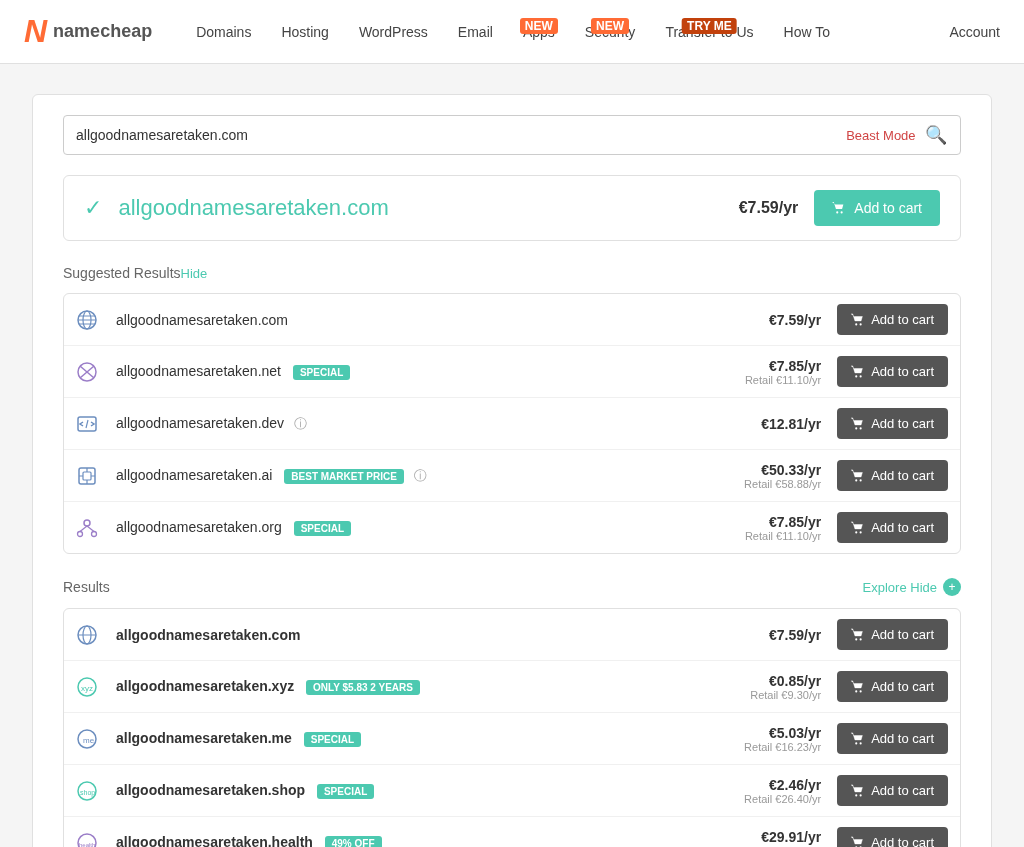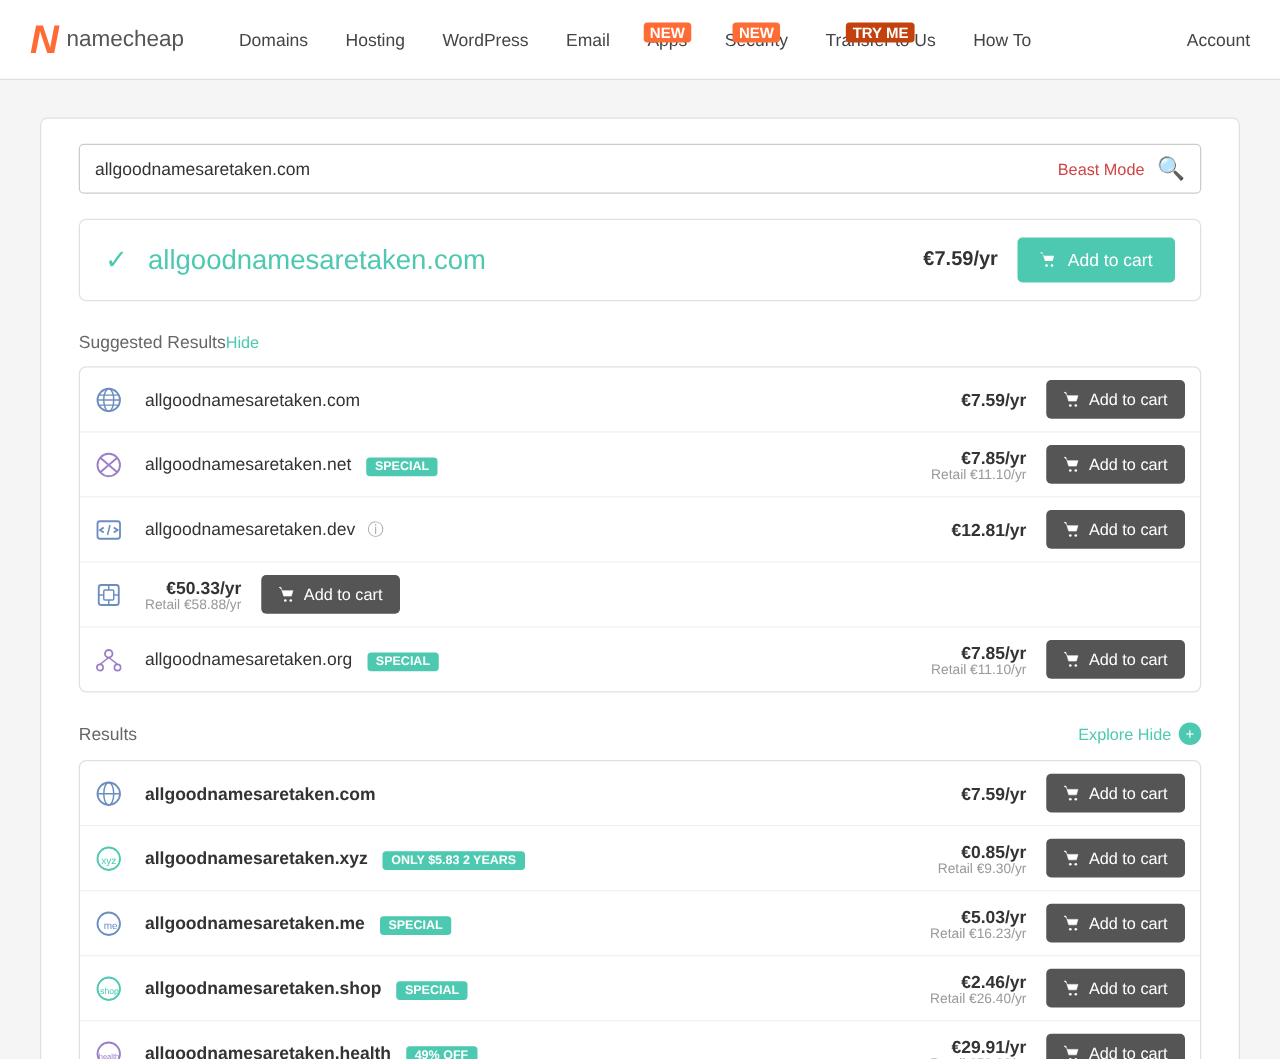--- a/index.html
+++ b/index.html
@@ -2,21 +2,21 @@
 <html><head>
   <meta charset="utf-8">
   <style>
     * { box-sizing: border-box; margin: 0; padding: 0; }
     body { font-family: -apple-system, BlinkMacSystemFont, 'Segoe UI', sans-serif; background: #f5f5f5; color: #333; font-size: 14px; }
 
     
     .navbar { background: #fff; border-bottom: 1px solid #e0e0e0; display: flex; align-items: center; padding: 0 24px; height: 64px; }
     .logo-area { display: flex; align-items: center; margin-right: 32px; }
     .logo-n { font-size: 32px; font-weight: 900; color: #ff6b35; font-style: italic; margin-right: 6px; }
-    .logo-text { font-size: 18px; color: #555; font-weight: 400; }
+    .logo-text { font-size: 18px; color: #555; font-weight: 700; }
     .nav-items { display: flex; align-items: center; gap: 6px; flex: 1; }
     .nav-item { position: relative; padding: 8px 12px; font-size: 14px; color: #444; cursor: pointer; white-space: nowrap; }
     .badge { position: absolute; top: 2px; left: 50%; transform: translateX(-50%); background: #ff6b35; color: #fff; font-size: 12px; font-weight: 700; padding: 1px 5px; border-radius: 3px; white-space: nowrap; }
     .badge-tryme { background: #c2410c; }
     .nav-account { margin-left: auto; font-size: 14px; color: #444; cursor: pointer; }
 
     
     .main { max-width: 960px; margin: 30px auto; background: #fff; border-radius: 6px; border: 1px solid #e0e0e0; padding: 20px 30px 30px; }
 
     
@@ -198,20 +198,24 @@
         <div class="domain-icon">
           <svg viewBox="0 0 22 22" fill="none" xmlns="http://www.w3.org/2000/svg">
             <rect x="3" y="3" width="16" height="16" rx="2" stroke="#6c8ebf" stroke-width="1.5"></rect>
             <rect x="7" y="7" width="8" height="8" rx="1" stroke="#6c8ebf" stroke-width="1.2"></rect>
             <line x1="11" y1="3" x2="11" y2="7" stroke="#6c8ebf" stroke-width="1.2"></line>
             <line x1="11" y1="15" x2="11" y2="19" stroke="#6c8ebf" stroke-width="1.2"></line>
             <line x1="3" y1="11" x2="7" y2="11" stroke="#6c8ebf" stroke-width="1.2"></line>
             <line x1="15" y1="11" x2="19" y2="11" stroke="#6c8ebf" stroke-width="1.2"></line>
           </svg>
         </div>
+        <span class="domain-name">allgoodnamesaretaken.ai
+          <span class="tag tag-bmp">BEST MARKET PRICE</span>
+          <span class="info-icon">ⓘ</span>
+        </span>
         <div class="price-area">
           <div class="price-main">€50.33/yr</div>
           <div class="price-retail">Retail €58.88/yr</div>
         </div>
         <button class="btn-add">
           <svg class="cart-icon-svg" viewBox="0 0 16 16" fill="white">
               <path d="M0 1h2l2.5 8h7l1.5-5H4" stroke="white" stroke-width="0.5"></path>
               <circle cx="6" cy="13" r="1.2" fill="white"></circle>
               <circle cx="11" cy="13" r="1.2" fill="white"></circle>
             </svg>

